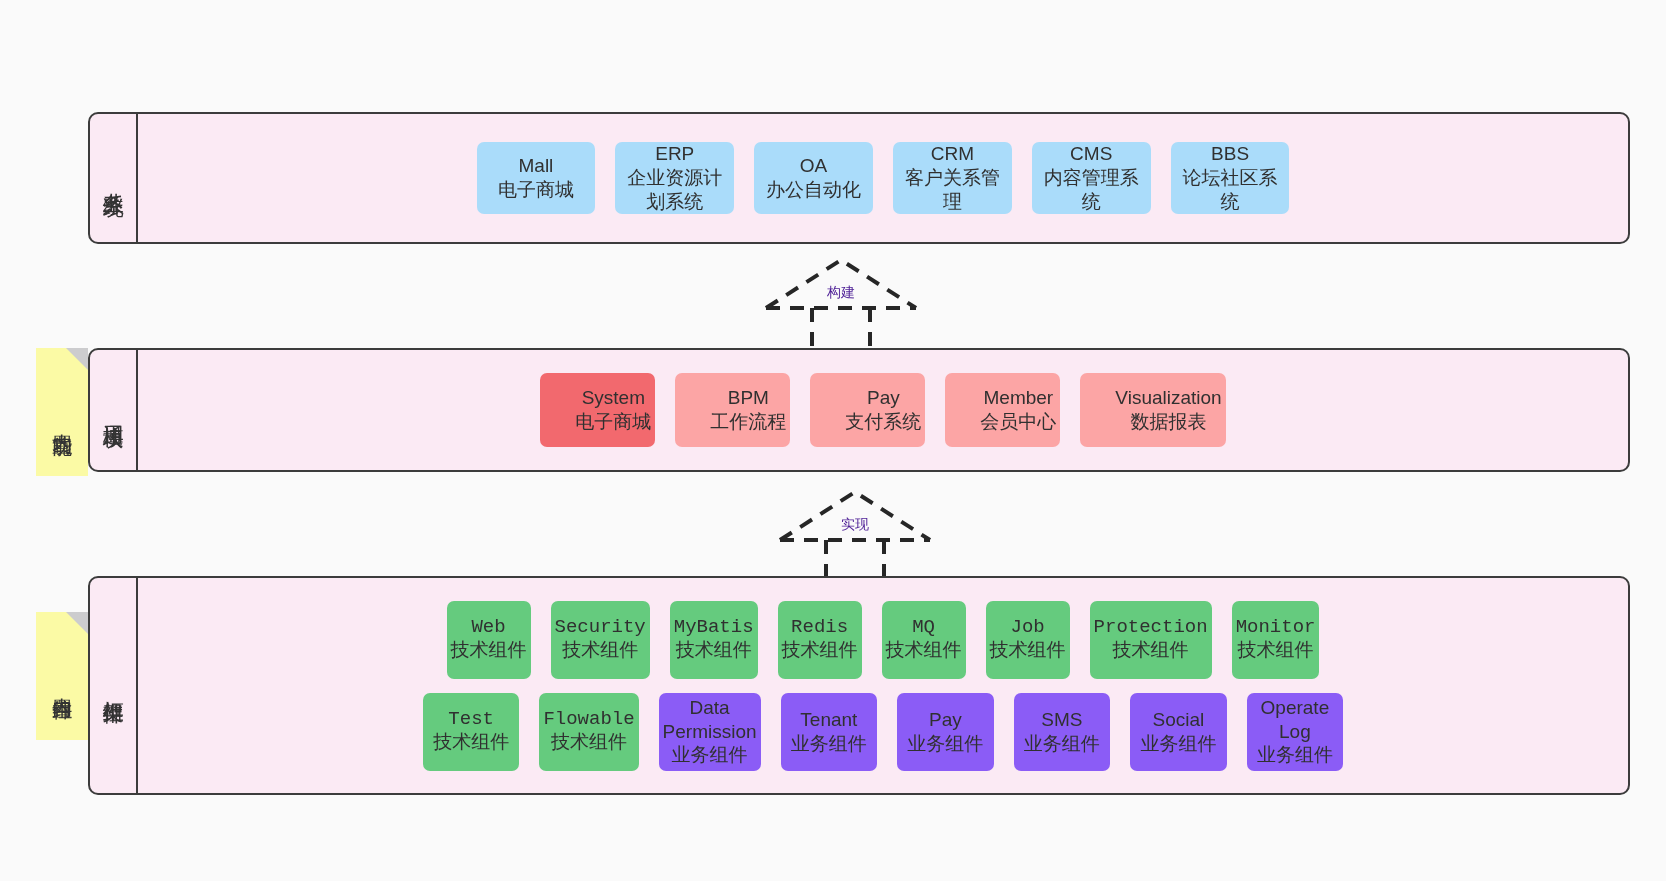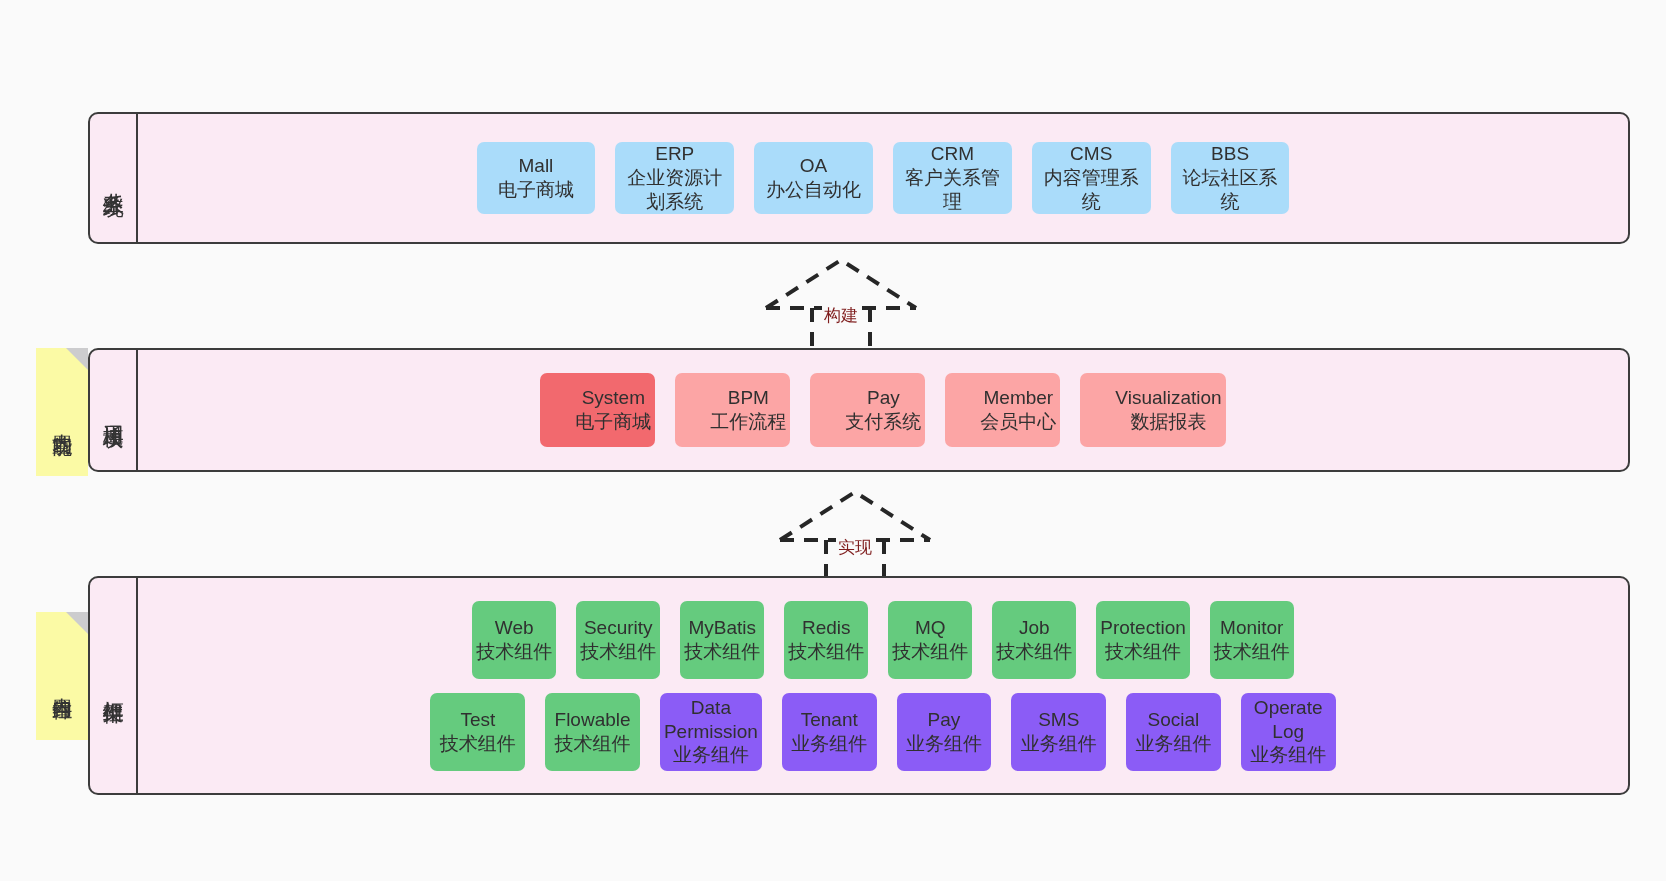--- a/index.html
+++ b/index.html
@@ -76,21 +76,21 @@
     box-sizing: border-box;
     padding: 6px 4px;
   }
   .card .t1 { display: block; }
   .card .t2 { display: block; }
 
   
   .c-blue       { background: #aadcfa; }
   .c-red        { background: #f2696e; }
   .c-pink       { background: #fca5a5; }
-  .c-green      { background: #65cb7e; }
+  .c-green      { background: #65cb7e; font-family: Liberation Mono, monospace; }
   .c-lightgreen { background: #8b5cf6; }
 
   
   #band-business  { left: 88px;  top: 112px; width: 1542px; height: 132px; }
   #band-common    { left: 88px;  top: 348px; width: 1542px; height: 124px; }
   #band-framework { left: 88px;  top: 576px; width: 1542px; height: 219px; }
 
   #band-business  .card { height: 72px; }
   #band-common    .card { height: 74px; padding-left: 35px; }
   #band-framework .card { height: 78px; }
@@ -130,23 +130,23 @@
   .connector {
     position: absolute;
     width: 170px;
     height: 100px;
   }
   .connector svg { display: block; }
   .connector .conn-label {
     position: absolute;
     left: 50%;
     transform: translateX(-50%);
-    top: 48px;
-    font-size: 17px;
-    color: #7f1d1d;
+    top: 28px;
+    font-size: 14px;
+    color: #4c1d95;
     background: #fafafa;
     padding: 0 2px;
     white-space: nowrap;
   }
   #connector-build     { left: 756px; top: 256px; }
   #connector-implement { left: 770px; top: 488px; }
 </style>
 </head>
 <body>
 

